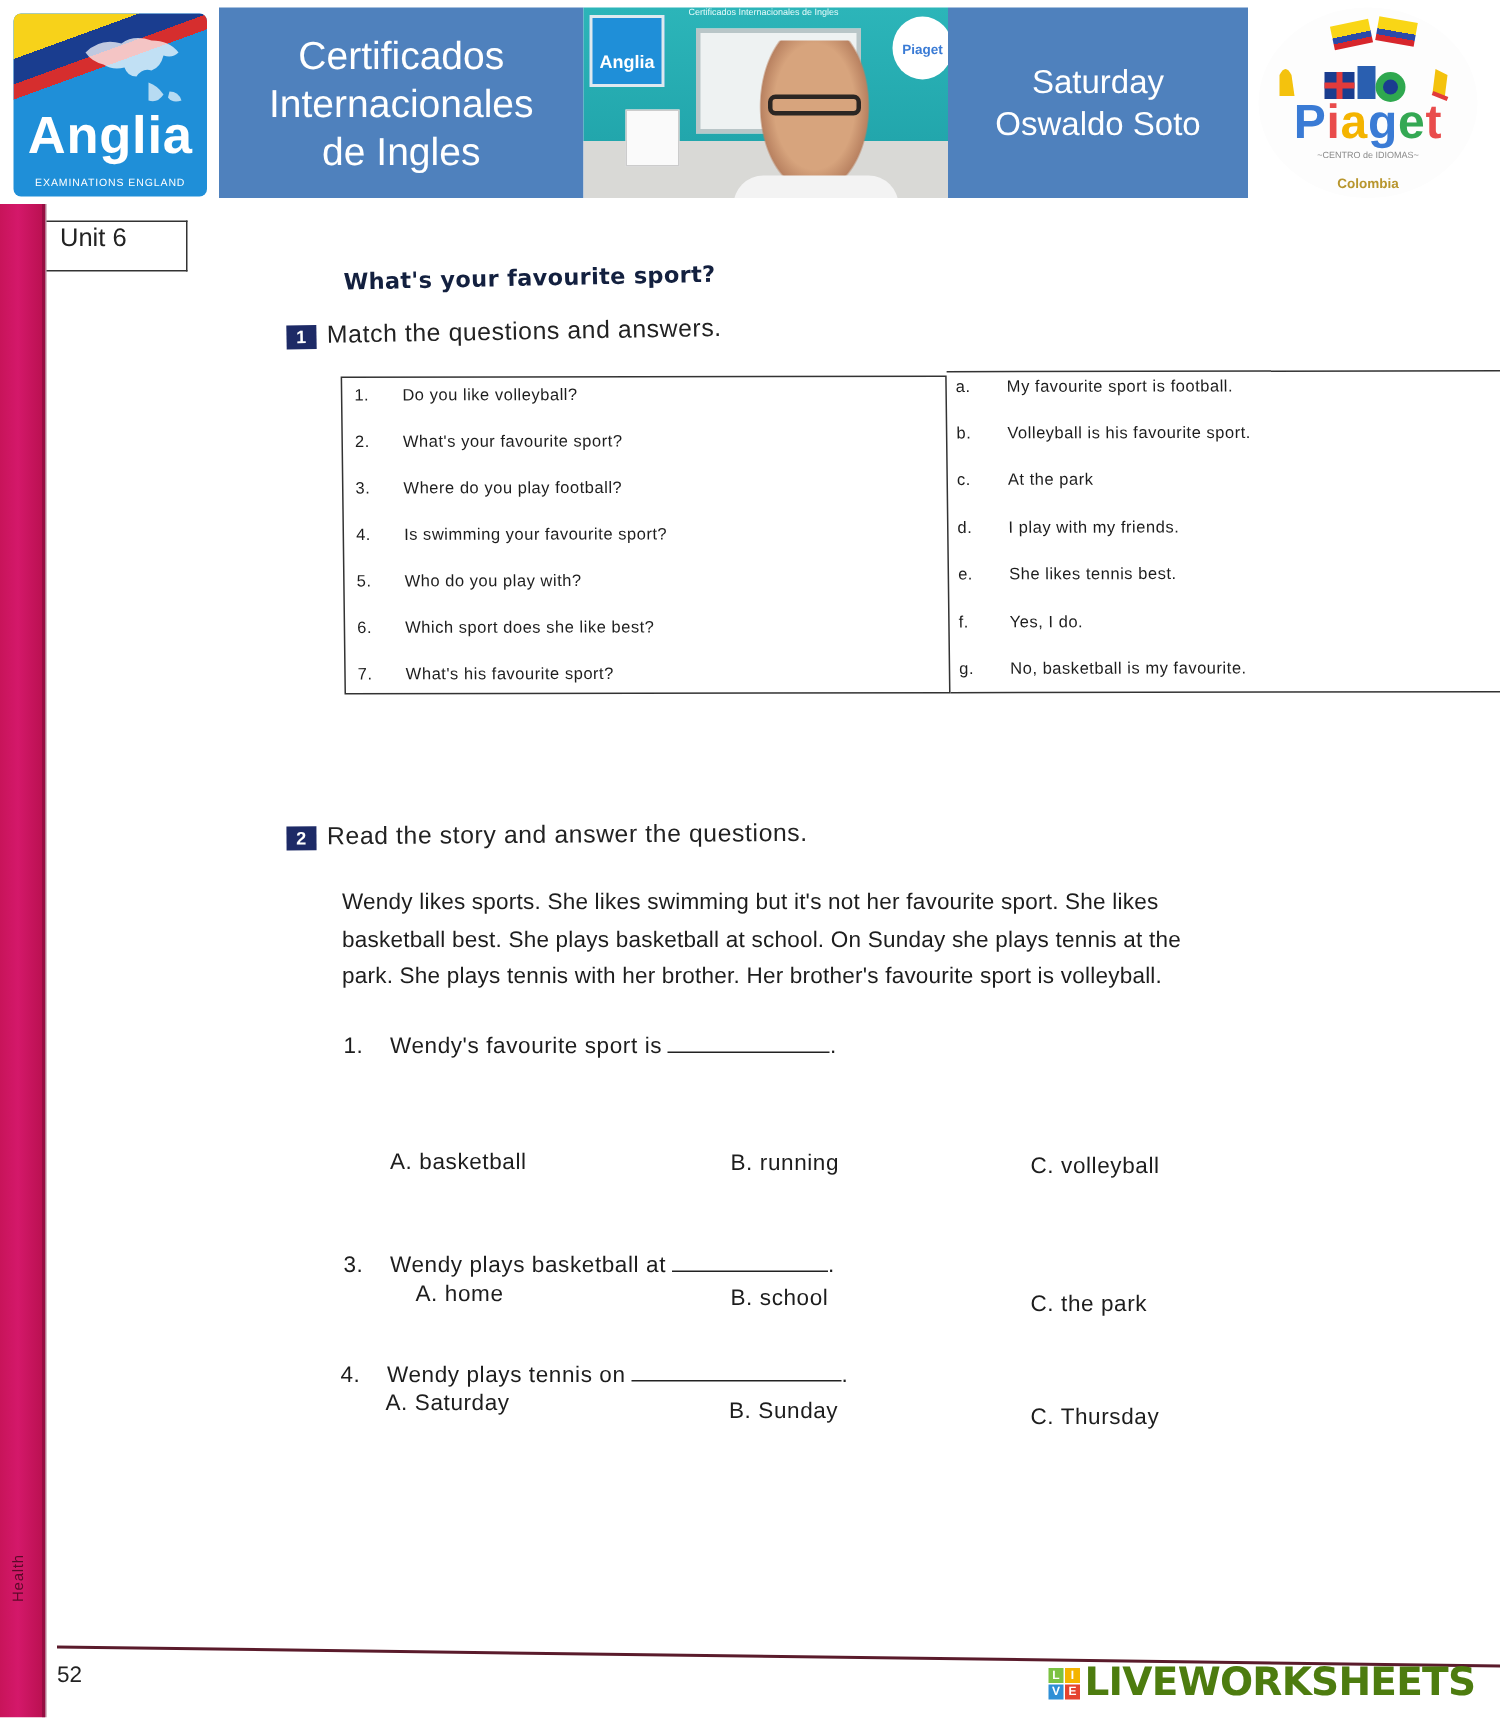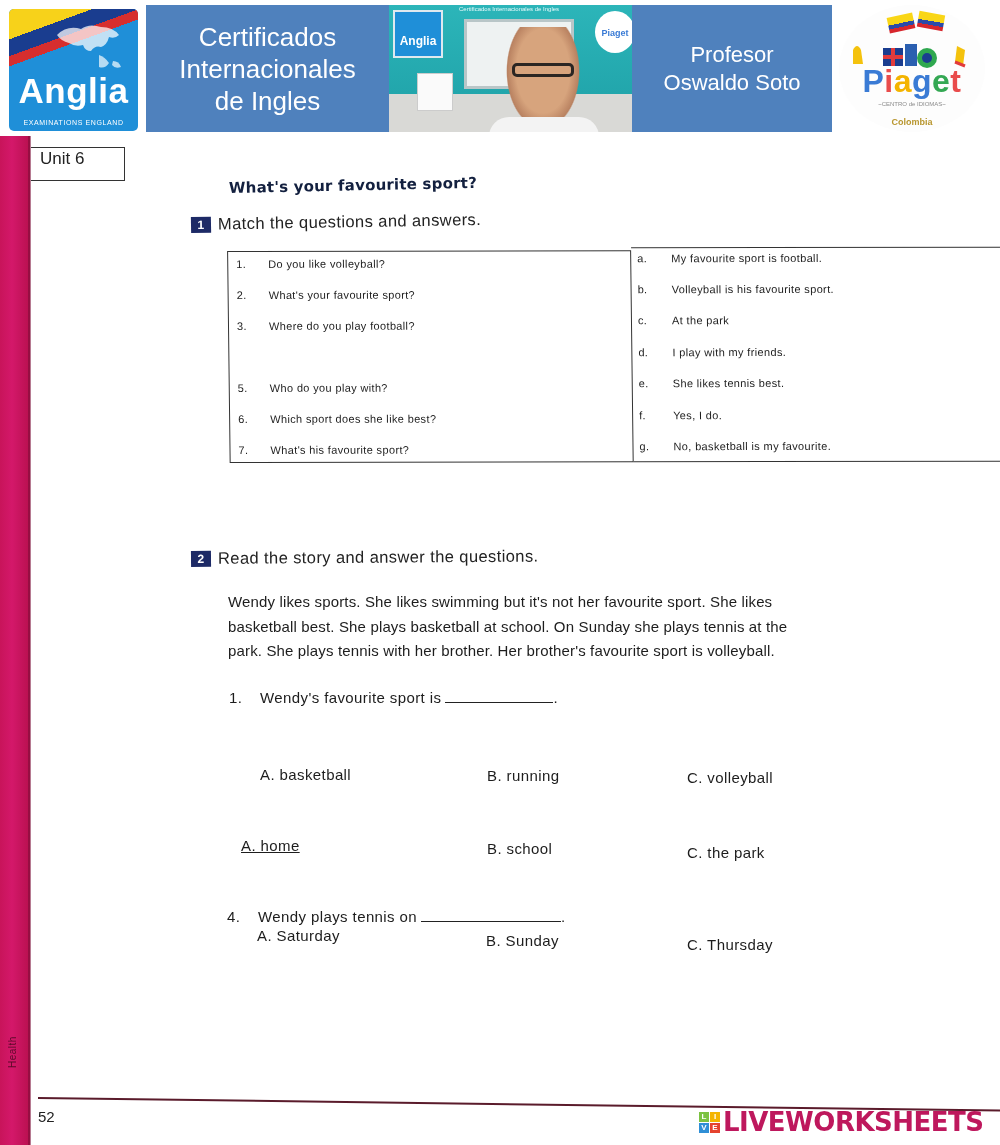--- a/index.html
+++ b/index.html
@@ -72,21 +72,21 @@
   .blank { display: inline-block; border-bottom: 1.2px solid #222; height: 12px; vertical-align: baseline; margin-left: 4px; }
   .opts { position: relative; height: 30px; }
   .opt { position: absolute; white-space: nowrap; }
 
   
   .footer-line { position: absolute; left: 38px; top: 1097px; width: 1000px; height: 2px; background: #5a1b2b; transform: rotate(0.75deg); transform-origin: left center; }
   .page-num { position: absolute; left: 38px; top: 1108px; font-size: 15px; color: #222; }
   .lw-logo { position: absolute; left: 699px; top: 1107px; display: flex; align-items: center; gap: 3px; }
   .lw-squares { display: grid; grid-template-columns: 10px 10px; grid-template-rows: 10px 10px; gap: 1px; }
   .lw-squares span { display: block; font-size: 8px; font-weight: bold; color: #fff; text-align: center; line-height: 10px; }
-  .lw-text { font-size: 26px; font-weight: bold; color: #be185d; letter-spacing: -0.5px; font-family: "DejaVu Sans", sans-serif; }
+  .lw-text { font-size: 26px; font-weight: bold; color: #4d7c0f; letter-spacing: -0.5px; font-family: "DejaVu Sans", sans-serif; }
 </style>
 </head>
 <body>
 
 <div class="banner">
   <div class="anglia-logo">
     <div class="stripe-y"></div>
       <div class="stripe-b"></div>
       <div class="stripe-r"></div>
     <svg class="map" viewBox="0 0 80 55">
@@ -109,21 +109,21 @@
     <div class="mini-anglia">Anglia</div>
     <div class="cert-frame"></div>
     <div class="canvas-box"></div>
     <div class="mini-piaget">Piaget</div>
     <div class="face"></div>
     <div class="glasses"></div>
     <div class="shirt"></div>
   </div>
 
   <div class="blue-panel panel-prof">
-    <div>Profesor</div>
+    <div>Saturday</div>
     <div>Oswaldo Soto</div>
   </div>
 
   <div class="piaget-logo">
     <div class="flags">
       <div class="flag" style="left:4px;top:4px;transform:rotate(-12deg);"></div>
       <div class="flag" style="left:34px;top:2px;transform:rotate(10deg);"></div>
     </div>
     <svg class="icons" viewBox="0 0 126 30">
       <path d="M4 10 q4-8 8 0 l2 14 h-10z" fill="#f4c20d"></path>
@@ -156,20 +156,21 @@
   <span>Match the questions and answers.</span>
 </div>
 
 <div class="match-table">
   <div class="col-q"></div>
   <div class="col-a"></div>
 
   <div class="row-item" style="left:9px;top:14px;"><span class="num">1.</span><span>Do you like volleyball?</span></div>
   <div class="row-item" style="left:9px;top:45px;"><span class="num">2.</span><span>What's your favourite sport?</span></div>
   <div class="row-item" style="left:9px;top:76px;"><span class="num">3.</span><span>Where do you play football?</span></div>
+  <div class="row-item" style="left:9px;top:107px;"><span class="num">4.</span><span>Is swimming your favourite sport?</span></div>
   <div class="row-item" style="left:9px;top:138px;"><span class="num">5.</span><span>Who do you play with?</span></div>
   <div class="row-item" style="left:9px;top:169px;"><span class="num">6.</span><span>Which sport does she like best?</span></div>
   <div class="row-item" style="left:9px;top:200px;"><span class="num">7.</span><span>What's his favourite sport?</span></div>
 
   <div class="row-item" style="left:410px;top:9px;"><span class="let">a.</span><span>My favourite sport is football.</span></div>
   <div class="row-item" style="left:410px;top:40px;"><span class="let">b.</span><span>Volleyball is his favourite sport.</span></div>
   <div class="row-item" style="left:410px;top:71px;"><span class="let">c.</span><span>At the park</span></div>
   <div class="row-item" style="left:410px;top:103px;"><span class="let">d.</span><span>I play with my friends.</span></div>
   <div class="row-item" style="left:410px;top:134px;"><span class="let">e.</span><span>She likes tennis best.</span></div>
   <div class="row-item" style="left:410px;top:166px;"><span class="let">f.</span><span>Yes, I do.</span></div>
@@ -193,22 +194,23 @@
 
 <div class="q-block" style="top:763px;">
   <div class="opts">
     <span class="opt" style="left:31px;top:3px;">A. basketball</span>
     <span class="opt" style="left:258px;top:4px;">B. running</span>
     <span class="opt" style="left:458px;top:6px;">C. volleyball</span>
   </div>
 </div>
 
 <div class="q-block" style="top:835px;">
+  <div class="q-text"><span class="qn">3.</span><span>Wendy plays basketball at</span><span class="blank" style="width:104px;"></span><span>.</span></div>
   <div class="opts">
-    <span class="opt" style="left:12px;top:2px;text-decoration:underline;">A. home</span>
+    <span class="opt" style="left:48px;top:2px;">A. home</span>
     <span class="opt" style="left:258px;top:5px;">B. school</span>
     <span class="opt" style="left:458px;top:9px;">C. the park</span>
   </div>
 </div>
 
 <div class="q-block" style="top:908px;left:227px;">
   <div class="q-text"><span class="qn">4.</span><span>Wendy plays tennis on</span><span class="blank" style="width:140px;"></span><span>.</span></div>
   <div class="opts">
     <span class="opt" style="left:30px;top:2px;">A. Saturday</span>
     <span class="opt" style="left:259px;top:7px;">B. Sunday</span>

